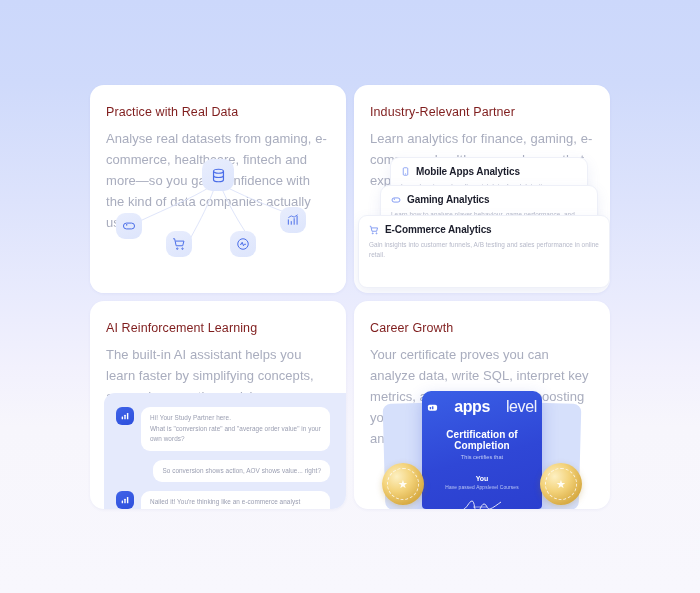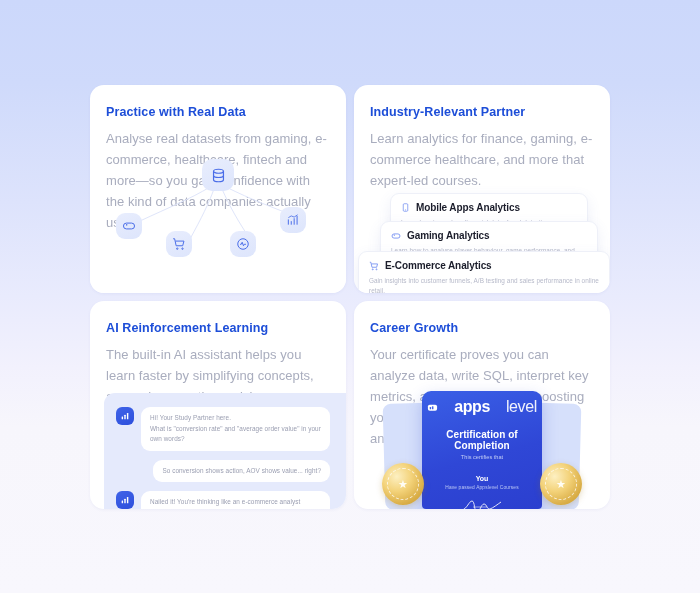--- a/index.html
+++ b/index.html
@@ -20,22 +20,22 @@
   }
   .card{
     position:relative;
     background:#ffffff;
     border-radius:14px;
     overflow:hidden;
     box-shadow:0 1px 3px rgba(84,100,180,.07);
   }
   .card-head{padding:20px 16px 0 16px;}
   .card-title{
-    font-size:12.5px;color:#1d4ed8;letter-spacing:.1px;margin:0 0 9px 0;
-    font-weight:700;
+    font-size:12.5px;color:#7f1d1d;letter-spacing:.1px;margin:0 0 9px 0;
+    font-weight:400;
   }
   .card-desc{
     font-size:13px;line-height:1.62;color:#a9adbe;margin:0;
     letter-spacing:.05px;
   }
 
   
   .diagram{position:absolute;left:0;right:0;top:70px;bottom:0;}
   .diagram svg{position:absolute;left:0;top:0;}
   .node{
@@ -46,21 +46,21 @@
   .node.root{width:32px;height:32px;left:50%;margin-left:-16px;top:4px;border-radius:10px;}
   .node.leaf{width:26px;height:26px;}
   .node svg{position:static;display:block;}
   .fadeband{
     position:absolute;left:0;right:0;bottom:0;height:34px;
     background:linear-gradient(180deg,rgba(255,255,255,0) 0%,#ffffff 85%);
     pointer-events:none;
   }
 
   
-  .stack{position:absolute;left:0;right:0;top:72px;bottom:0;margin-top:36px;}
+  .stack{position:absolute;left:0;right:0;top:72px;bottom:0;}
   .course{
     position:absolute;background:#fff;border-radius:9px;
     border:1px solid #eef0f8;
     box-shadow:0 5px 14px rgba(92,110,190,.11);
     padding:8px 10px 9px 10px;overflow:hidden;
   }
   .course.c1{left:36px;right:22px;top:0;height:40px;}
   .course.c2{left:26px;right:12px;top:28px;height:42px;}
   .course.c3{left:4px;right:0px;top:58px;height:54px;}
   .course-title{

